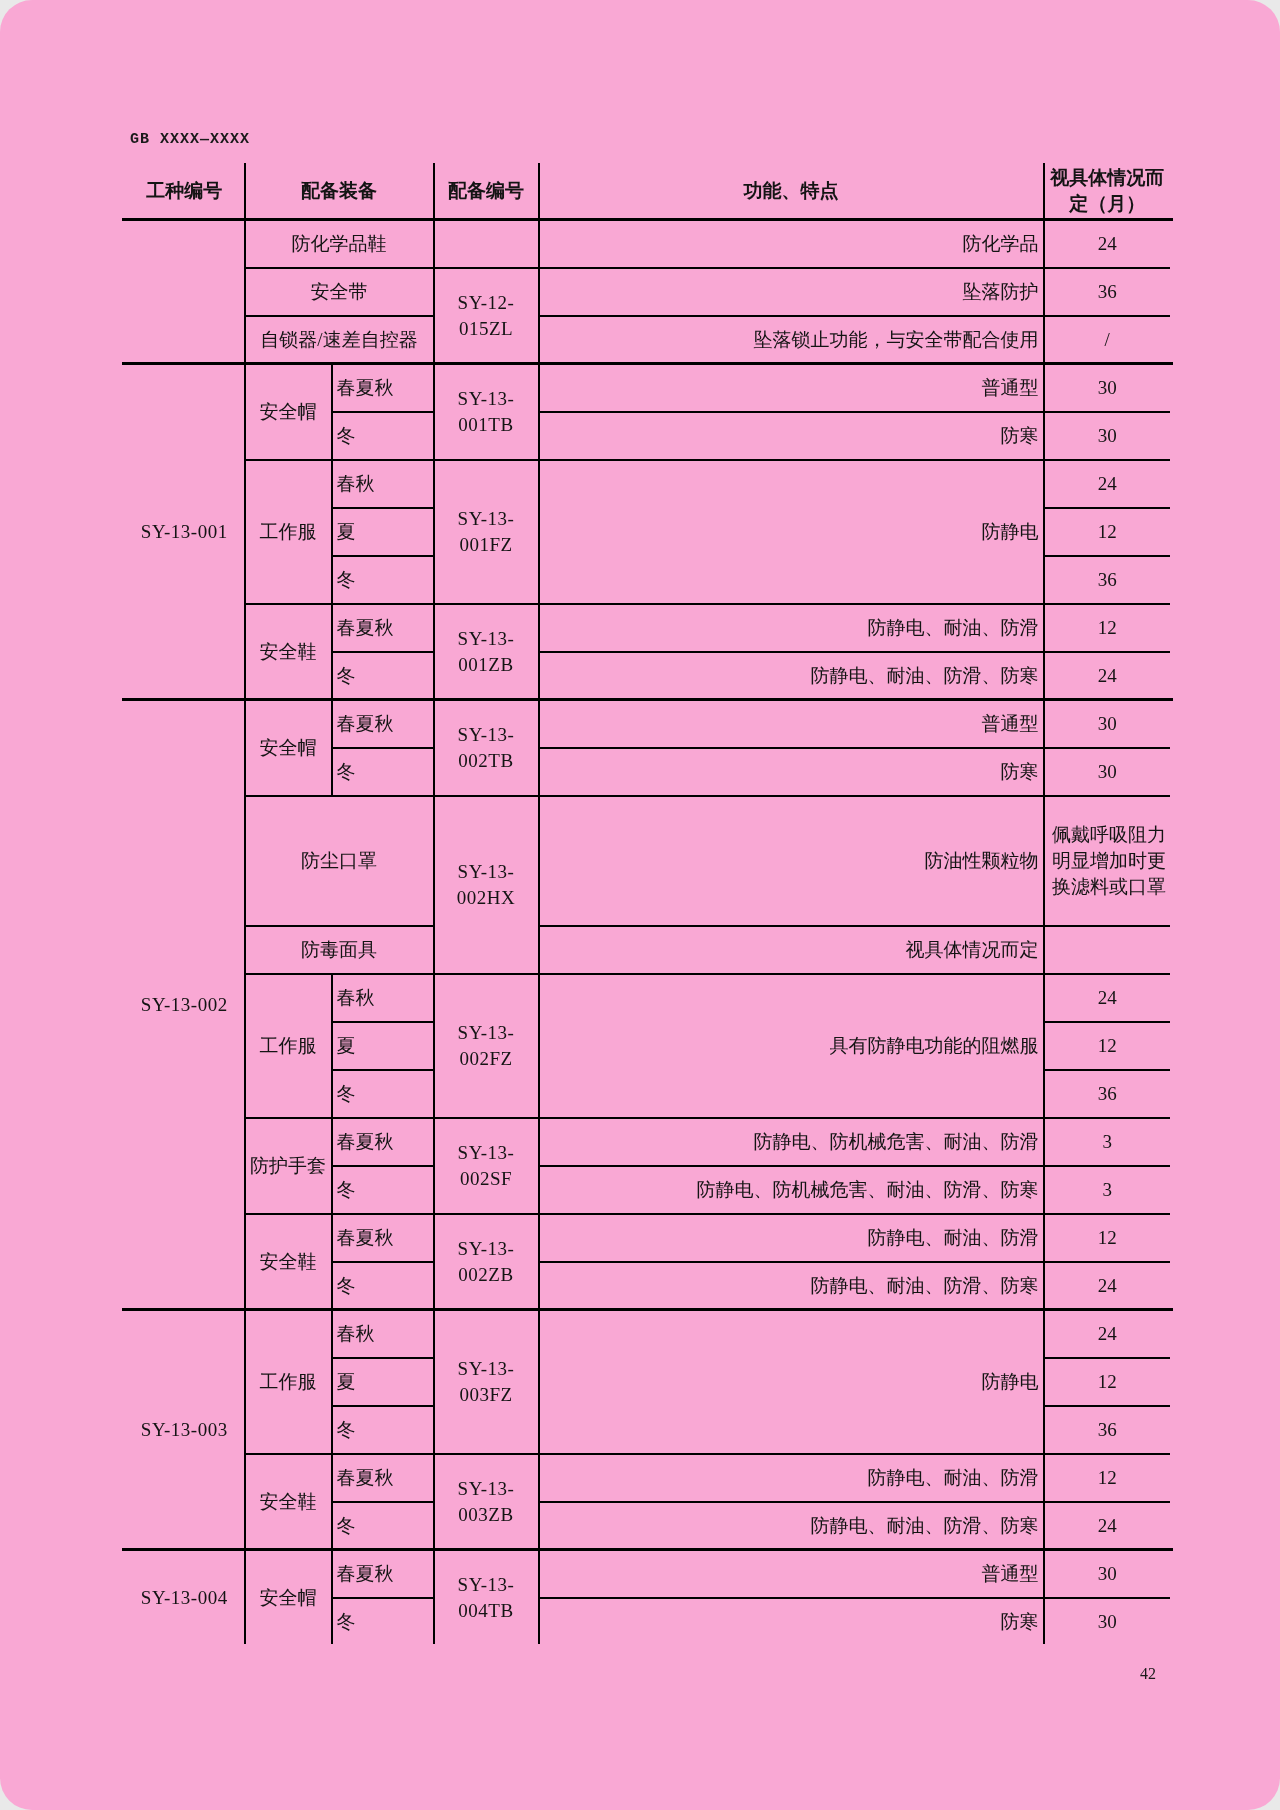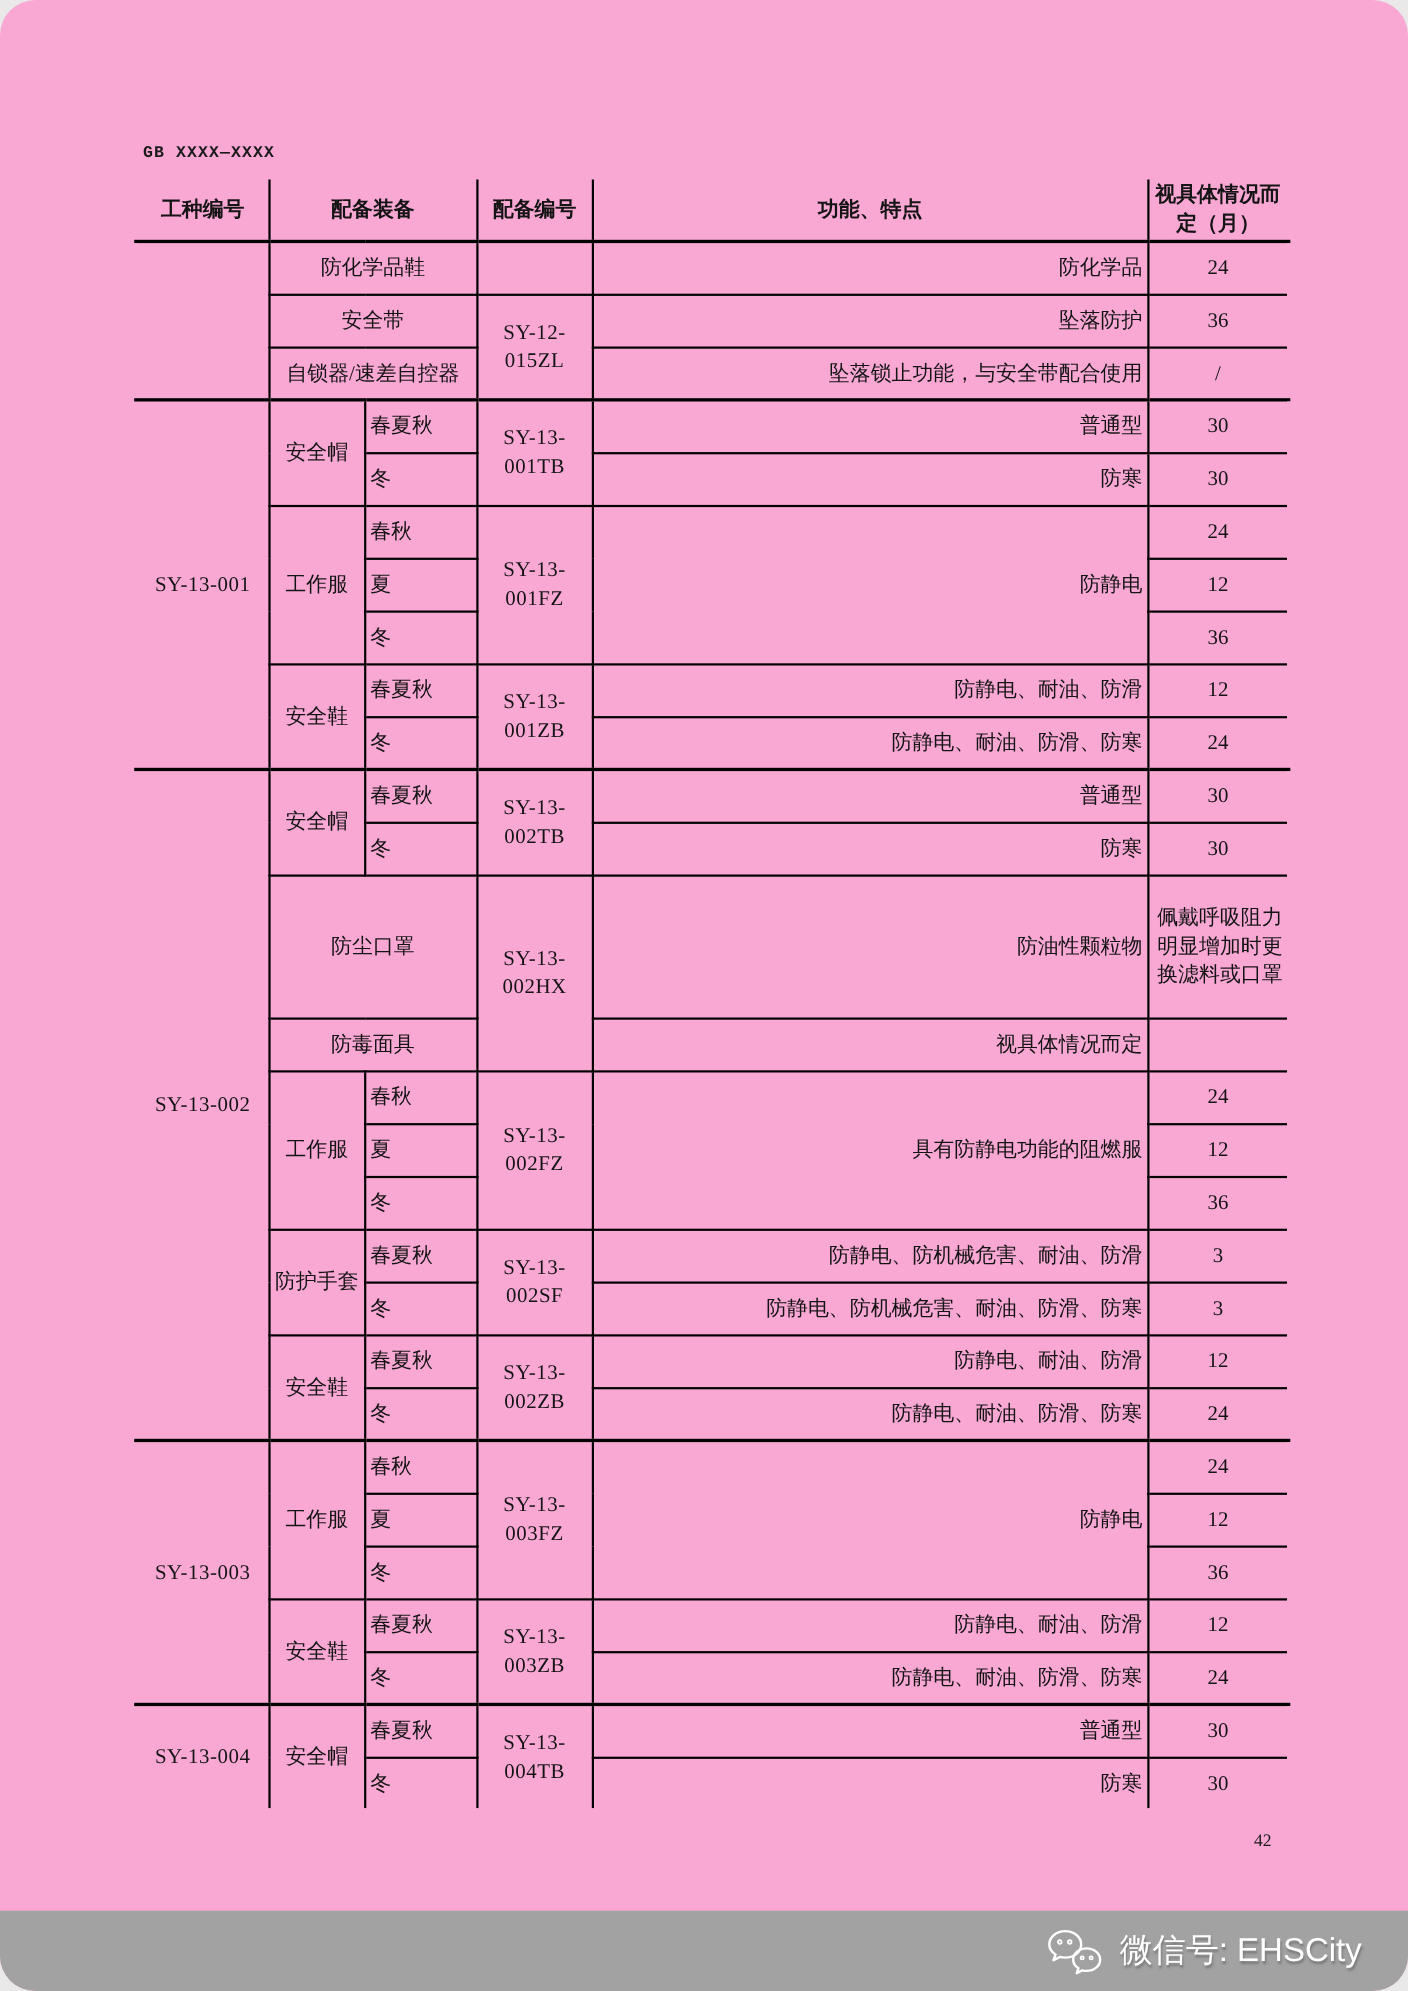--- a/index.html
+++ b/index.html
@@ -245,29 +245,14 @@
       <tr>
         <td class="c-season">冬</td>
         <td class="c-func">防寒</td>
         <td class="c-months">30</td>
       </tr>
     </tbody>
   </table>
 
   <div class="page-num">42</div>
 
-  <div class="footer-bar" id="footer-bar" style="background: rgb(162, 162, 162);">
-    <svg class="wechat-icon" width="58" height="48" viewBox="0 0 64 53">
-      <g fill="none" stroke="#ffffff" stroke-width="2.4" stroke-linejoin="round">
-        <path d="M38.5 19.5c0 7.5-7.2 13.2-16 13.2-1.8 0-3.6-.25-5.2-.7l-6.6 3.4 2.1-5.9c-3.8-2.4-6.3-6-6.3-10 0-7.5 7.2-13.3 16-13.3s16 5.8 16 13.3z"></path>
-        <path d="M57.5 34.8c0 6.4-6 11.3-13.5 11.3-1.5 0-3-.2-4.4-.6l-5.6 2.9 1.8-5c-3.2-2-5.3-5.1-5.3-8.6 0-6.3 6-11.3 13.5-11.3s13.5 5 13.5 11.3z"></path>
-      </g>
-      <g fill="none" stroke="#ffffff" stroke-width="1.8">
-        <circle cx="17" cy="17" r="1.8"></circle>
-        <circle cx="27" cy="17" r="1.8"></circle>
-        <circle cx="39.5" cy="33" r="1.6"></circle>
-        <circle cx="48.5" cy="33" r="1.6"></circle>
-      </g>
-    </svg>
-    <span class="footer-label">微信号: EHSCity</span>
-  </div>
 
 </div>
 
 </body></html>

